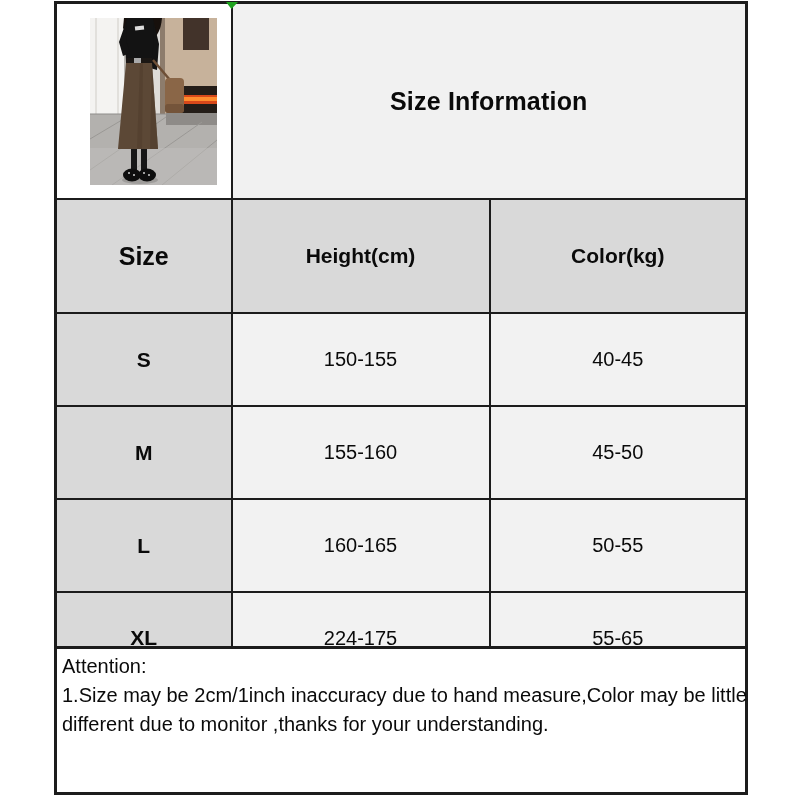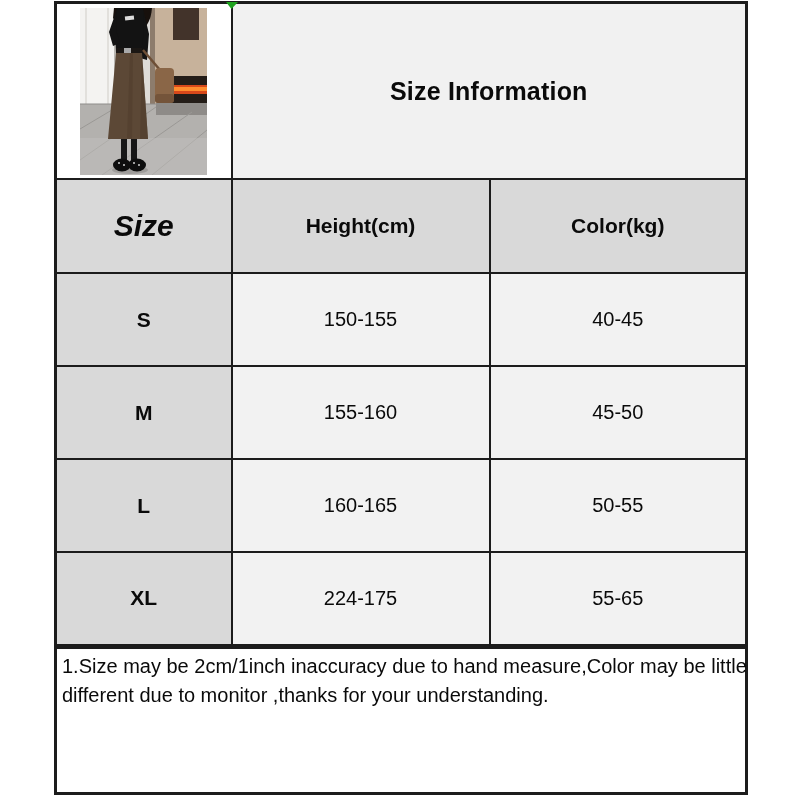--- a/index.html
+++ b/index.html
@@ -24,42 +24,42 @@
     top: 1px;
     width: 694px;
     border-collapse: collapse;
     table-layout: fixed;
     border: 3px solid #1c1c1c;
   }
   table.size-table td {
     border: 2px solid #1c1c1c;
     text-align: center;
     vertical-align: middle;
-    padding: 2px;
+    padding: 12px;
     overflow: hidden;
   }
   td.photo-cell {
     background: #ffffff;
     vertical-align: top;
     text-align: left;
     height: 170px;
   }
   td.title-cell {
     background: #f1f1f1;
     font-size: 25px;
     font-weight: bold;
     letter-spacing: 0.2px;
   }
   tr.header-row td {
     background: #d9d9d9;
     height: 88px;
     font-weight: bold;
     font-size: 21px;
   }
-  tr.header-row td.size-head { font-size: 30px; font-style: italic; }
+  tr.header-row td.size-head { font-size: 25px; }
   tr.data-row { height: 93px; }
   tr.data-row td.size-col {
     background: #d9d9d9;
     font-weight: bold;
     font-size: 21px;
   }
   tr.data-row td.val-col {
     background: #f2f2f2;
     font-weight: normal;
     font-size: 20px;
@@ -218,17 +218,18 @@
         <td class="size-col">XL</td>
         <td class="val-col">224-175</td>
         <td class="val-col">55-65</td>
       </tr>
     </tbody>
   </table>
 
   <div class="green-mark" style="background: rgb(29, 161, 29);"></div>
 
   <div class="attention">
+    <div class="line">Attention:</div>
     <div class="line">1.Size may be 2cm/1inch inaccuracy due to hand measure,Color may be little</div>
     <div class="line">different due to monitor ,thanks for your understanding.</div>
   </div>
 
 </div>
 
 </body></html>

